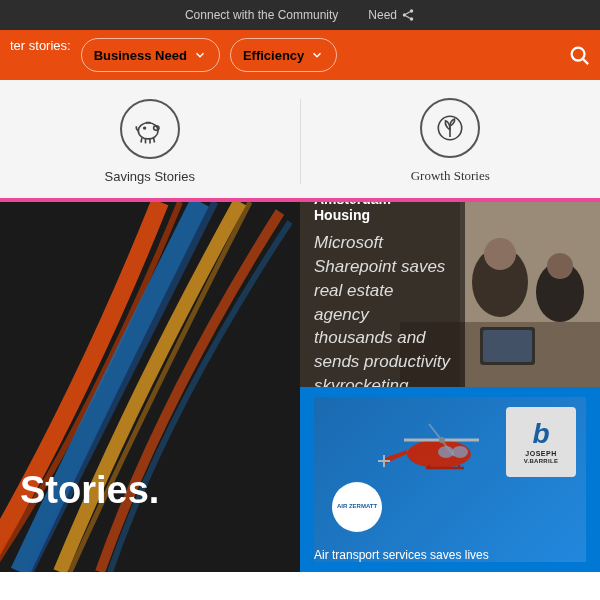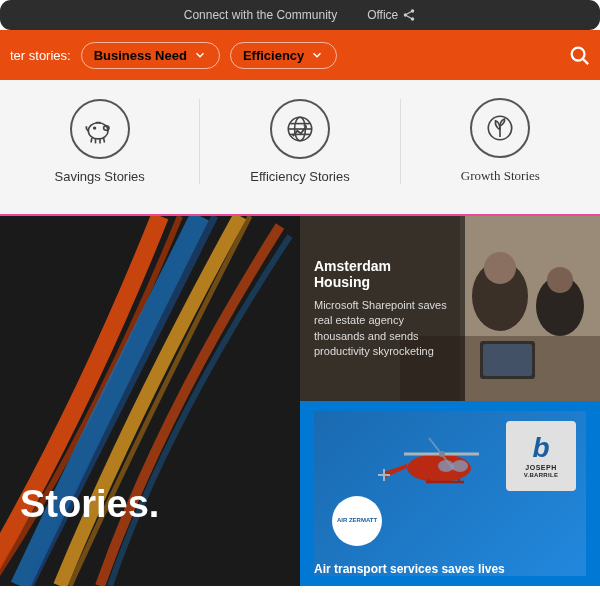--- a/index.html
+++ b/index.html
@@ -9,35 +9,33 @@
     .top-bar {
       background: #2d2d2d;
       color: #ccc;
       font-size: 12px;
       display: flex;
       align-items: center;
       justify-content: center;
       gap: 30px;
       padding: 6px 10px;
       height: 30px;
-      border-radius: 11px;
     }
     .top-bar a, .top-bar span {
       color: #ccc;
       text-decoration: none;
       cursor: pointer;
     }
     .share-icon { display: inline-flex; align-items: center; gap: 4px; }
 
     
     .filter-bar {
       background: #e84c0e;
       display: flex;
-      align-items: center;
-      padding: 0 10px;
+      padding: 8px 10px;
       height: 50px;
       gap: 0;
     }
     .filter-label {
       color: #fff;
       font-size: 13px;
       margin-right: 10px;
       white-space: nowrap;
     }
     .filter-btn {
@@ -65,22 +63,22 @@
       display: flex;
       align-items: center;
     }
 
     
     .category-row {
       background: #f5f5f5;
       display: flex;
       align-items: center;
       justify-content: space-around;
-      padding: 18px 0 30px;
-      border-bottom: 2px solid #ec4899;
+      padding: 18px 0 14px;
+      border-bottom: 4px solid #ec4899;
       text-align: right;
     }
     .category-item {
       display: flex;
       flex-direction: column;
       align-items: center;
       gap: 10px;
       flex: 1;
       border-right: 1px solid #ddd;
     }
@@ -171,22 +169,23 @@
       padding: 14px;
     }
     .story-title {
       color: #fff;
       font-size: 14px;
       font-weight: 700;
       margin-bottom: 8px;
     }
     .story-desc {
       color: #ddd;
-      font-size: 11px;
+      font-size: 17px;
       line-height: 1.4;
+      font-style: italic;
     }
 
     
     .story-card-bottom {
       background: #0078d4;
       position: relative;
       height: 185px;
       overflow: hidden;
       display: flex;
       align-items: flex-end;
@@ -246,30 +245,30 @@
       left: 60px;
       opacity: 0.9;
     }
     .bottom-story-text {
       position: absolute;
       bottom: 10px;
       left: 14px;
       right: 14px;
       color: #fff;
       font-size: 12px;
-      font-weight: 700;
+      font-weight: 400;
     }
   </style>
 </head>
 <body>
 
 <div class="top-bar">
   <span>Connect with the Community</span>
   <span class="share-icon">
-    <span>Office</span>
+    <span>Need</span>
     <svg width="14" height="14" viewBox="0 0 24 24" fill="#ccc">
       <circle cx="18" cy="5" r="3"></circle>
         <circle cx="6" cy="12" r="3"></circle>
         <circle cx="18" cy="19" r="3"></circle>
       <line x1="8.59" y1="13.51" x2="15.42" y2="17.49" stroke="#ccc" stroke-width="2"></line>
       <line x1="15.41" y1="6.51" x2="8.59" y2="10.49" stroke="#ccc" stroke-width="2"></line>
     </svg>
   </span>
 </div>
 
@@ -312,36 +311,20 @@
         <line x1="15" y1="31" x2="15" y2="36"></line>
         <line x1="20" y1="31" x2="20" y2="36"></line>
         <line x1="24" y1="30" x2="25" y2="35"></line>
 
         <path d="M7 22 Q4 20 5 17"></path>
       </svg>
     </div>
     <span class="category-label">Savings Stories</span>
   </div>
 
-  <div class="category-item">
-    <div class="category-icon">
-      <svg width="36" height="36" viewBox="0 0 40 40" fill="none" stroke="#444" stroke-width="1.8">
-
-        <circle cx="20" cy="20" r="13"></circle>
-        <ellipse cx="20" cy="20" rx="6" ry="13"></ellipse>
-        <line x1="7" y1="20" x2="33" y2="20"></line>
-        <line x1="9" y1="14" x2="31" y2="14"></line>
-        <line x1="9" y1="26" x2="31" y2="26"></line>
-
-        <polyline points="12,28 17,22 21,25 27,17" stroke="#444" stroke-width="2"></polyline>
-        <polyline points="24,16 27,17 26,20" stroke="#444" stroke-width="1.5"></polyline>
-      </svg>
-    </div>
-    <span class="category-label">Efficiency Stories</span>
-  </div>
 
   <div class="category-item">
     <div class="category-icon">
       <svg width="36" height="36" viewBox="0 0 40 40" fill="none" stroke="#444" stroke-width="1.8">
 
         <circle cx="20" cy="20" r="13"></circle>
 
         <line x1="20" y1="30" x2="20" y2="18"></line>
         <path d="M20 22 Q14 18 15 12 Q20 14 20 22"></path>
         <path d="M20 18 Q26 14 25 10 Q20 12 20 18"></path>

